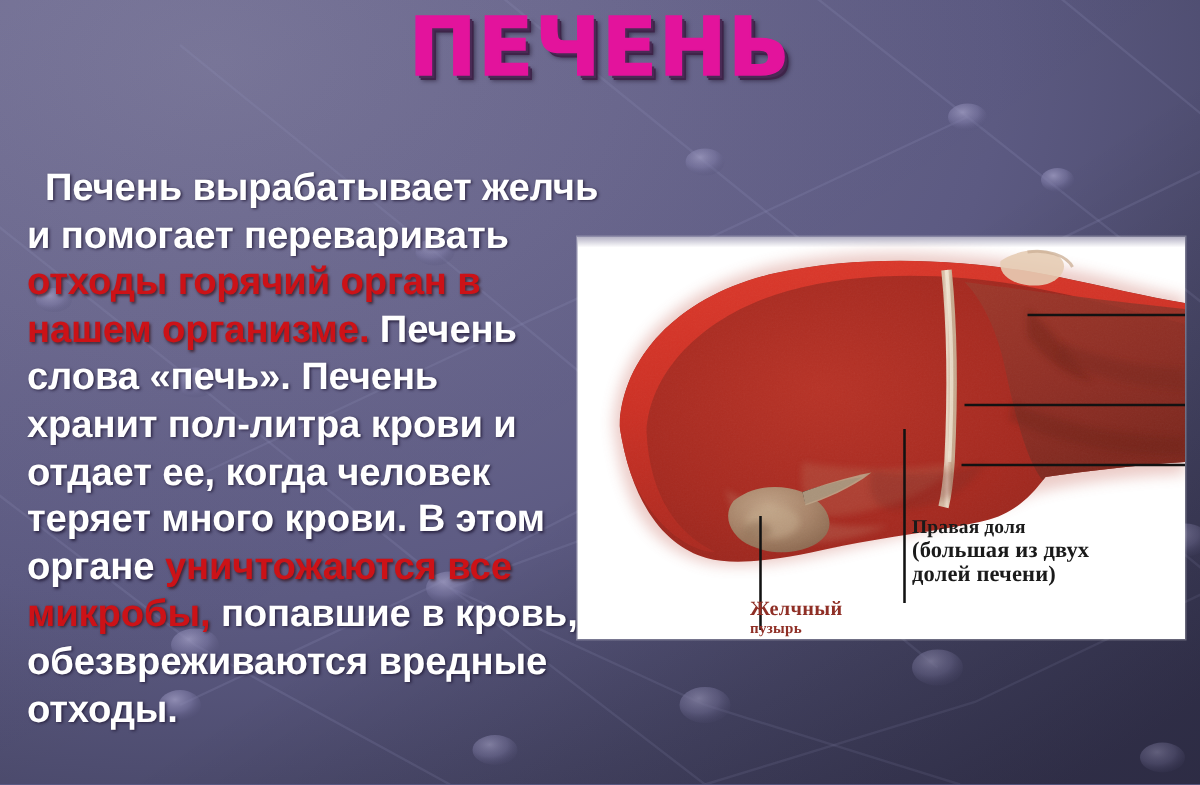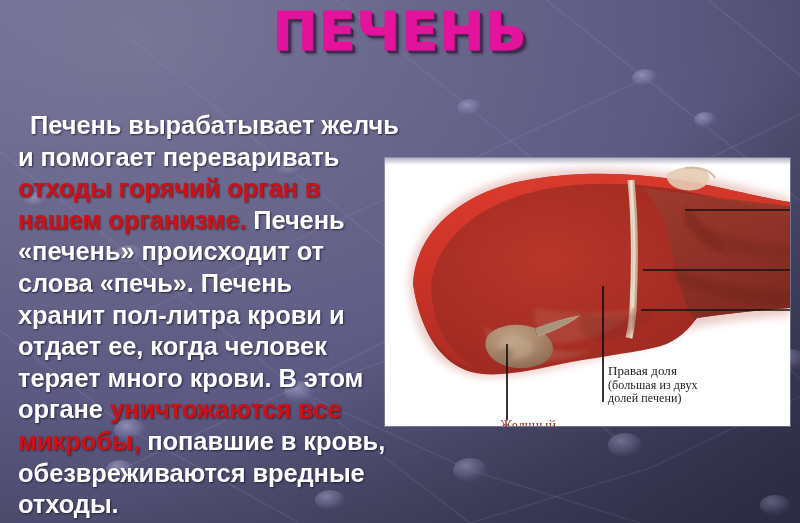--- a/index.html
+++ b/index.html
@@ -58,38 +58,37 @@
     overflow:hidden;
   }
   #fig-topstrip span{
     display:block;font-size:5px;color:#5a5a72;white-space:nowrap;
     line-height:7px;letter-spacing:.4px;opacity:.55;padding-left:6px;
   }
   #liver-svg{position:absolute;left:0;top:0;}
   .cap{
     position:absolute;
     font-family:"Liberation Serif","DejaVu Serif",serif;
-    font-weight:400;
+    font-weight:700;
     line-height:1.12;
-    margin-top:20px;
   }
   #cap-gall{
     left:115px;top:240px;
     color:#8f2f26;
     font-size:11.5px;
     letter-spacing:.2px;
   }
   #cap-gall .sub{font-size:10px;display:block;}
   #cap-right{
     left:223px;top:186px;
     color:#1a1a1a;
     font-size:11px;
     letter-spacing:.1px;
   }
-  #cap-right .sub{font-size:12px;display:block;}
+  #cap-right .sub{font-size:15px;display:block;}
   .big{font-size:1.18em;}
 </style>
 </head>
 <body>
 
 <div id="slide">
 
   <svg id="lattice" width="800" height="523" viewBox="0 0 800 523" aria-hidden="true">
     <defs>
       <radialGradient id="node" cx="38%" cy="32%" r="72%">
@@ -142,21 +141,20 @@
     <rect x="0" y="0" width="800" height="523" fill="url(#vig)"></rect>
   </svg>
 
   <div id="title">ПЕЧЕНЬ</div>
 
   <div id="body-text">
     <span class="ln first"><span>Печень вырабатывает желчь</span></span>
     <span class="ln"><span>и помогает переваривать</span></span>
     <span class="ln"><span class="hot">отходы горячий орган в</span></span>
     <span class="ln"><span class="hot">нашем организме.</span><span> Печень</span></span>
-    <span class="ln"><span>«печень» происходит от</span></span>
     <span class="ln"><span>слова «печь». Печень</span></span>
     <span class="ln"><span>хранит пол-литра крови и</span></span>
     <span class="ln"><span>отдает ее, когда человек</span></span>
     <span class="ln"><span>теряет много крови. В этом</span></span>
     <span class="ln"><span>органе </span><span class="hot">уничтожаются  все</span></span>
     <span class="ln"><span class="hot">микробы,</span><span> попавшие  в кровь,</span></span>
     <span class="ln"><span>обезвреживаются вредные</span></span>
     <span class="ln"><span>отходы.</span></span>
   </div>
 

